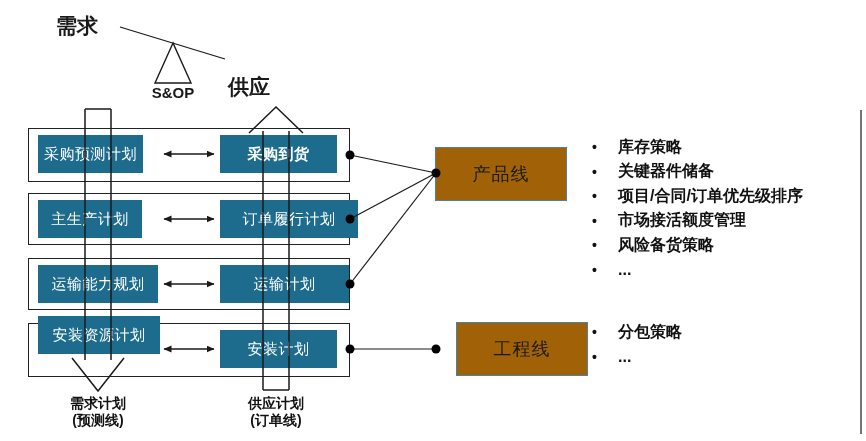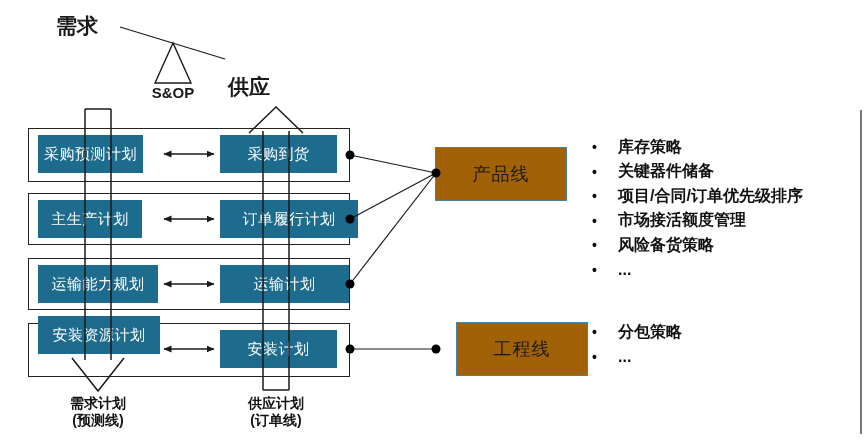--- a/index.html
+++ b/index.html
@@ -41,21 +41,21 @@
   <div class="balance-label" style="left:56px;top:12px;">需求</div>
   <div class="balance-label" style="left:228px;top:53px;margin-top:20px;">供应</div>
   <div class="sop-label" style="left:144px;top:84px;width:58px;">S&amp;OP</div>
 
   <div class="row-container" style="left:28px;top:128px;width:322px;height:54px;"></div>
   <div class="row-container" style="left:28px;top:193px;width:322px;height:52px;"></div>
   <div class="row-container" style="left:28px;top:258px;width:322px;height:52px;"></div>
   <div class="row-container" style="left:28px;top:323px;width:322px;height:54px;"></div>
 
   <div class="plan-box" style="left:38px;top:135px;width:105px;height:38px;">采购预测计划</div>
-  <div class="plan-box" style="left:220px;top:135px;width:117px;height:38px;">采购到货</div>
+  <div class="plan-box" style="left:220px;top:135px;width:117px;height:38px;font-weight:bold;">采购到货</div>
   <div class="plan-box" style="left:38px;top:200px;width:104px;height:38px;">主生产计划</div>
   <div class="plan-box" style="left:220px;top:200px;width:138px;height:38px;">订单履行计划</div>
   <div class="plan-box" style="left:38px;top:265px;width:120px;height:38px;">运输能力规划</div>
   <div class="plan-box" style="left:220px;top:265px;width:129px;height:38px;">运输计划</div>
   <div class="plan-box" style="left:38px;top:316px;width:122px;height:38px;">安装资源计划</div>
   <div class="plan-box" style="left:220px;top:330px;width:117px;height:38px;">安装计划</div>
 
   <div class="group-box" style="left:435px;top:147px;width:132px;height:54px;">产品线</div>
   <div class="group-box" style="left:456px;top:322px;width:132px;height:54px;">工程线</div>
 

